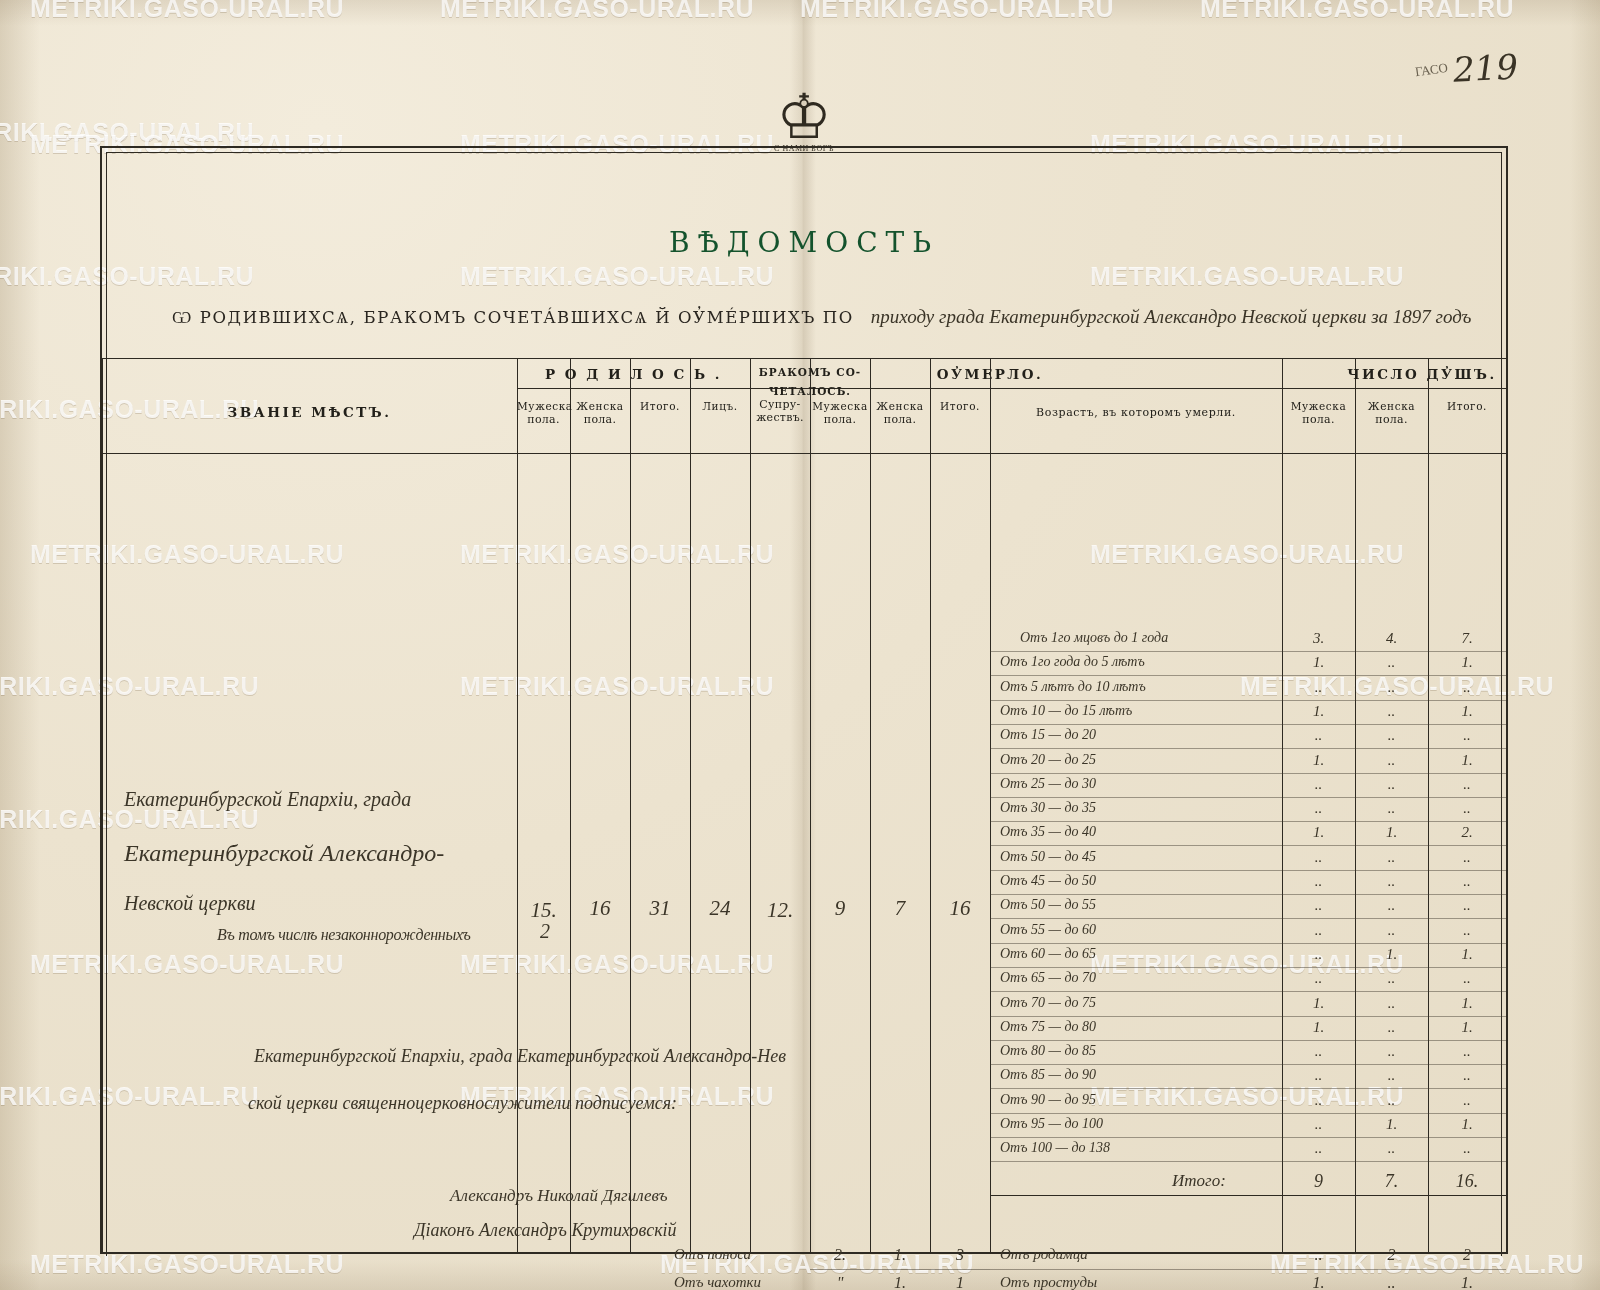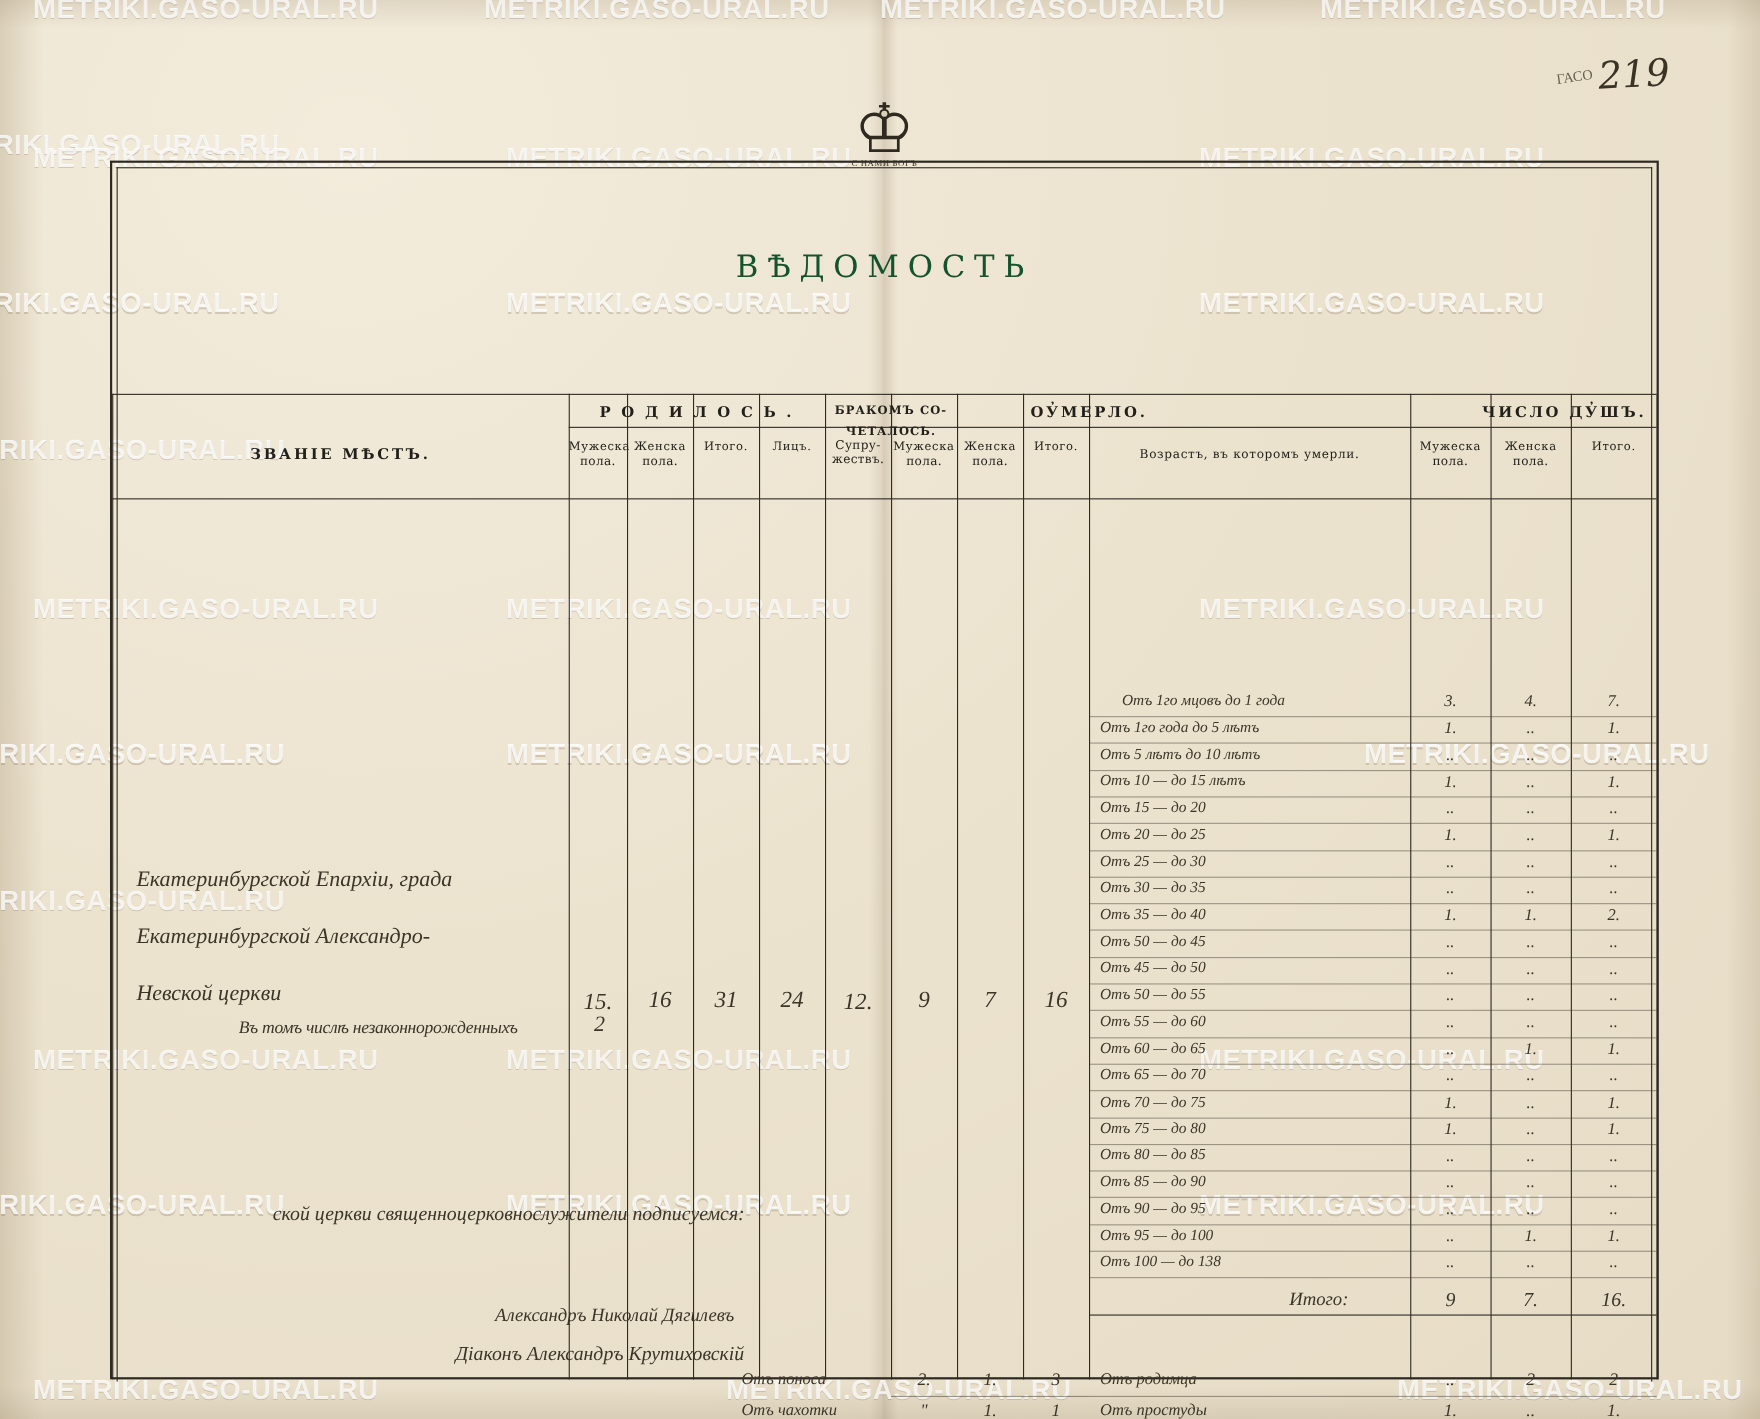--- a/index.html
+++ b/index.html
@@ -165,20 +165,24 @@
   <div class="glyph">♔</div>
   <div class="ribbon">С НАМИ БОГЪ</div>
 </div>
 
 <div id="frame">
 
   <div id="title">
     <div class="t">ВѢДОМОСТЬ</div>
   </div>
 
+  <div id="subtitle">
+    <span>Ѡ РОДИВШИХСѦ, БРАКОМЪ СОЧЕТÁВШИХСѦ Й ОУ̓МÉРШИХЪ ПО</span>
+    <span class="hand">приходу града Екатеринбургской Александро Невской церкви за 1897 годъ</span>
+  </div>
 
   <div id="tbl">
 
     <div class="hl" style="top:0;"></div>
     <div class="hl" style="top:30px;left:415px;right:0;"></div>
     <div class="hl" style="top:95px;"></div>
 
     <div class="vl" style="left:0;"></div>
     <div class="vl" style="left:415px;"></div>
     <div class="vl" style="left:468px;"></div>
@@ -250,36 +254,37 @@
     <div class="hdr" style="left:1253px;top:42px;width:73px;">
       <div class="sm">Женска</div>
       <div class="sm2">пола.</div>
     </div>
     <div class="hdr" style="left:1326px;top:42px;width:78px;">
       <div class="sm">Итого.</div>
     </div>
 
     <div id="place-rows">
         <div class="hw" style="left: 22px; top: 430px; font-size: 20px;">Екатеринбургской Епархіи, града</div>
-        <div class="hw" style="left: 22px; top: 482px; font-size: 20px;">Екатеринбургской Александро-</div>
+        <div class="hw" style="left: 22px; top: 482px; font-size: 24px;">Екатеринбургской Александро-</div>
         <div class="hw" style="left: 22px; top: 534px; font-size: 20px;">Невской церкви</div>
       </div>
 
     <div class="hw c" style="left:415px;top:540px;width:53px;font-size:21px;">15.</div>
     <div class="hw c" style="left:468px;top:538px;width:60px;font-size:21px;">16</div>
     <div class="hw c" style="left:528px;top:538px;width:60px;font-size:21px;">31</div>
     <div class="hw c" style="left:588px;top:538px;width:60px;font-size:21px;">24</div>
     <div class="hw c" style="left:648px;top:540px;width:60px;font-size:21px;">12.</div>
     <div class="hw c" style="left:708px;top:538px;width:60px;font-size:21px;">9</div>
     <div class="hw c" style="left:768px;top:538px;width:60px;font-size:21px;">7</div>
     <div class="hw c" style="left:828px;top:538px;width:60px;font-size:21px;">16</div>
 
     <div class="hw" style="left:115px;top:568px;font-size:16px;letter-spacing:-.3px;">Въ томъ числѣ незаконнорожденныхъ</div>
     <div class="hw" style="left:438px;top:562px;font-size:20px;">2</div>
 
+    <div class="hw" style="left:152px;top:688px;font-size:18px;">Екатеринбургской Епархіи, града Екатеринбургской Александро-Нев</div>
     <div class="hw" style="left:146px;top:735px;font-size:18px;">ской церкви священноцерковнослужители подписуемся:</div>
 
     <div class="hw" style="left:348px;top:828px;font-size:17px;">Александръ Николай Дягилевъ</div>
     <div class="hw" style="left:312px;top:862px;font-size:18px;">Діаконъ Александръ Крутиховскій</div>
 
     <div id="age-rows">
         <div class="hw" style="left: 898px; top: 272px; font-size: 14px; margin-left: 20px;">Отъ 1го мцовъ до 1 года</div>
         <div class="hw c" style="left: 1180px; top: 272px; width: 73px; font-size: 15px;">3.</div>
         <div class="hw c" style="left: 1253px; top: 272px; width: 73px; font-size: 15px;">4.</div>
         <div class="hw c" style="left: 1326px; top: 272px; width: 78px; font-size: 15px;">7.</div>

